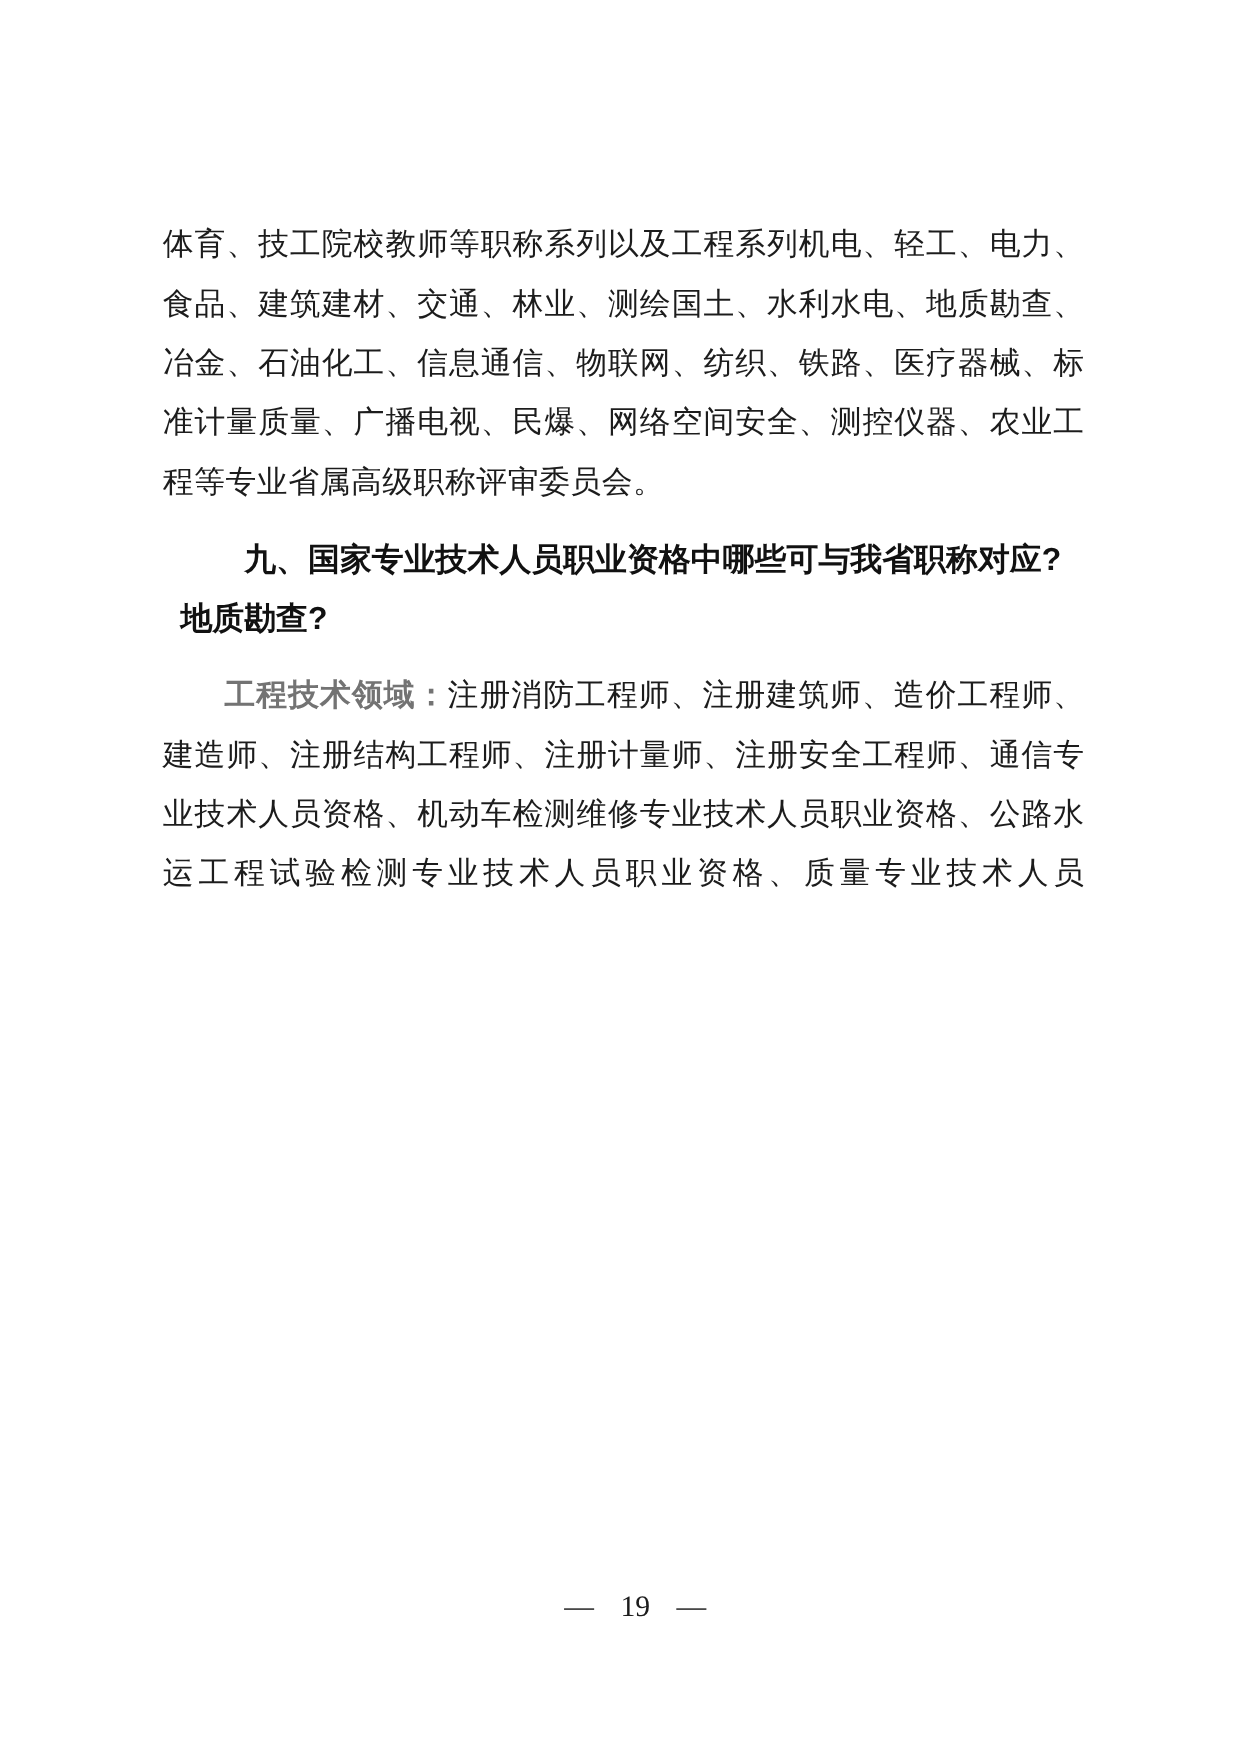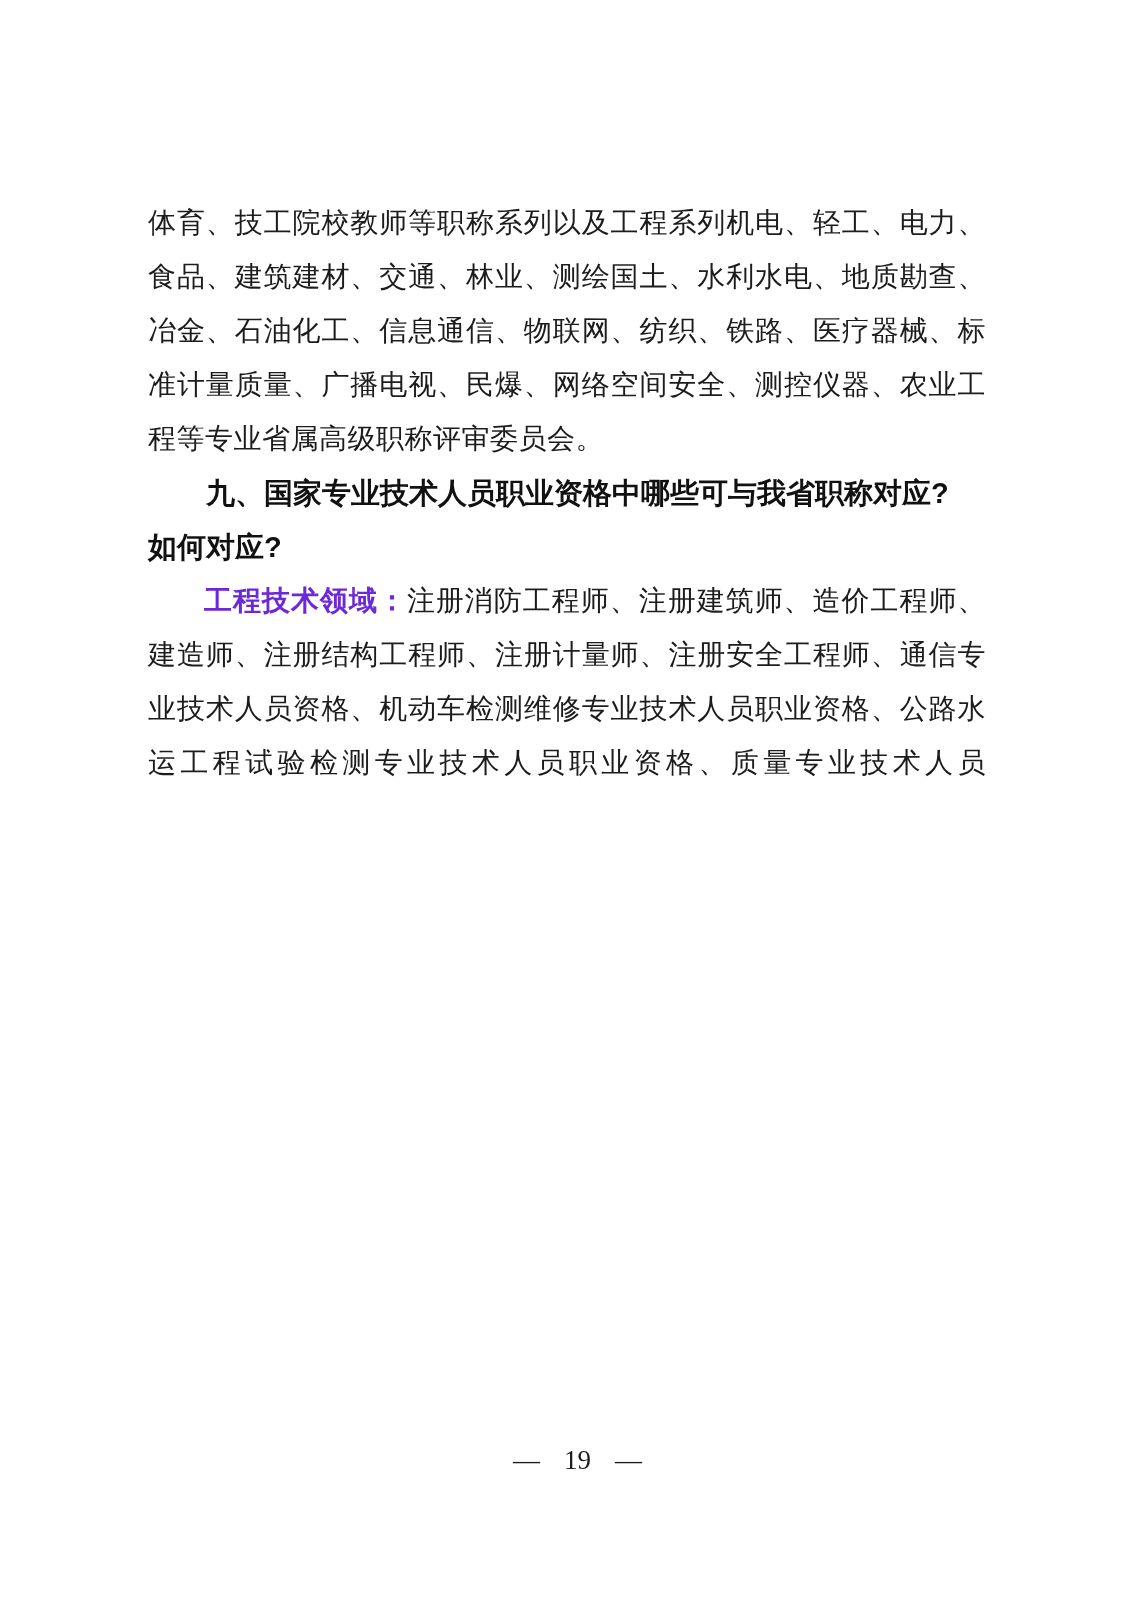--- a/index.html
+++ b/index.html
@@ -28,36 +28,36 @@
     line-height: 54px;
     color: #1c1c1c;
     text-align: justify;
     text-justify: inter-ideograph;
     letter-spacing: 0.5px;
   }
   .indent {
     text-indent: 2em;
   }
   .section-heading {
-    margin: 0;
+    margin: 16px;
     font-family: "Liberation Sans", sans-serif;
     font-weight: 700;
     font-size: 29px;
     line-height: 54px;
     color: #111111;
     text-align: justify;
     text-justify: inter-ideograph;
   }
   .section-heading .h-line1 {
     padding-left: 2em;
   }
   .lead-bold {
     font-family: Liberation Serif, serif;
     font-weight: 700;
-    color: #6d28d9;
+    color: #737373;
   }
   .cont-para {
     text-align-last: justify;
   }
   .footer {
     position: absolute;
     top: 1440px;
     left: 0;
     width: 100%;
     display: flex;
@@ -74,21 +74,21 @@
 </style>
 </head>
 <body>
 
 <div class="page">
   <div class="content">
 
     <p class="body-text">体育、技工院校教师等职称系列以及工程系列机电、轻工、电力、食品、建筑建材、交通、林业、测绘国土、水利水电、地质勘查、冶金、石油化工、信息通信、物联网、纺织、铁路、医疗器械、标准计量质量、广播电视、民爆、网络空间安全、测控仪器、农业工程等专业省属高级职称评审委员会。</p>
 
 
-    <h2 class="section-heading"><span class="h-line1">九、国家专业技术人员职业资格中哪些可与我省职称对应?</span><br><span>如何对应?</span></h2>
+    <h2 class="section-heading"><span class="h-line1">九、国家专业技术人员职业资格中哪些可与我省职称对应?</span><br><span>地质勘查?</span></h2>
 
 
 
     <p class="body-text indent cont-para"><span class="lead-bold">工程技术领域：</span><span>注册消防工程师、注册建筑师、造价工程师、建造师、注册结构工程师、注册计量师、注册安全工程师、通信专业技术人员资格、机动车检测维修专业技术人员职业资格、公路水运工程试验检测专业技术人员职业资格、质量专业技术人员</span></p>
 
   </div>
 
   <div class="footer">
     <span class="dash">—</span>
     <span>19</span>

